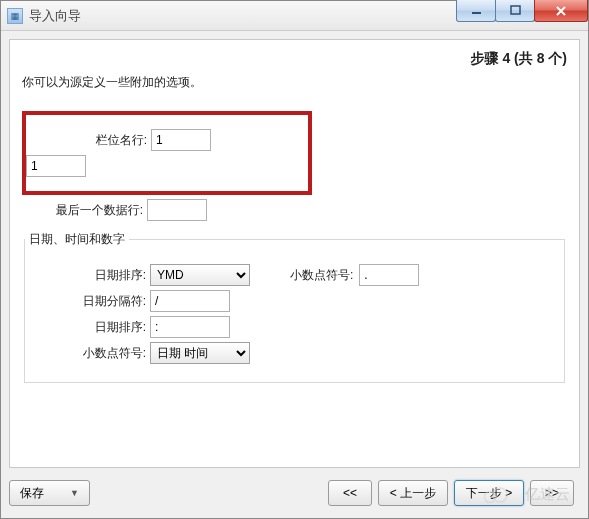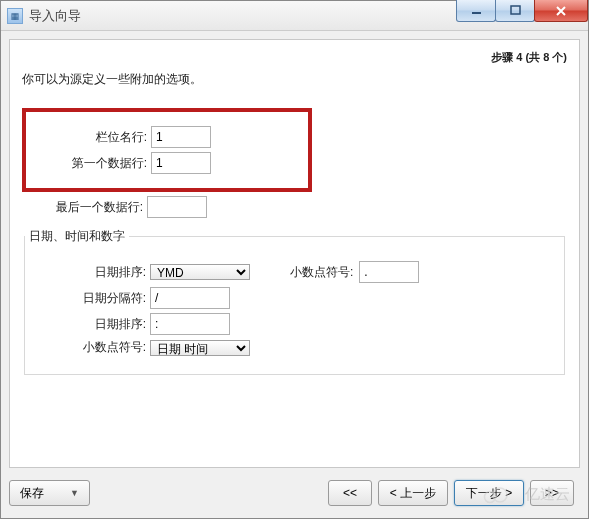--- a/index.html
+++ b/index.html
@@ -80,21 +80,21 @@
     top: 38px;
     bottom: 50px;
     background: #fff;
     border: 1px solid #c8c8c8;
     padding: 10px 12px;
   }
   .step-indicator {
     text-align: right;
     font-weight: bold;
     color: #222;
-    font-size: 11px;
+    font-size: 14px;
     margin-bottom: 6px;
   }
   .instruction {
     color: #222;
     margin-bottom: 20px;
   }
   .highlight-box {
     border: 4px solid #b91c1c;
     padding: 10px 8px 10px 0;
     width: 290px;
@@ -129,21 +129,21 @@
   }
   fieldset legend {
     padding: 0 4px;
     color: #222;
   }
   .field-grid {
     display: flex;
   }
   .field-col { }
   select {
-    height: 16px;
+    height: 22px;
     border: 1px solid #a0a0a0;
     background: linear-gradient(#fff, #eaeaea);
     font-size: 12px;
     font-family: inherit;
     padding: 0 2px;
   }
   .footer {
     position: absolute;
     left: 8px;
     right: 8px;
@@ -225,21 +225,20 @@
 
     <div class="step-indicator">步骤 4 (共 8 个)</div>
     <div class="instruction">你可以为源定义一些附加的选项。</div>
 
     <div class="highlight-box">
       <div class="form-row">
         <label>栏位名行:</label>
         <input class="text-input w60" type="text" value="1" style="">
       </div>
       <div class="form-row">
-        <label>第一个数据行:</label>
         <input class="text-input w60" type="text" value="1" style="">
       </div>
     </div>
 
     <div class="form-row">
       <label>最后一个数据行:</label>
       <input class="text-input w60" type="text" value="" style="">
     </div>
 
     <fieldset>

